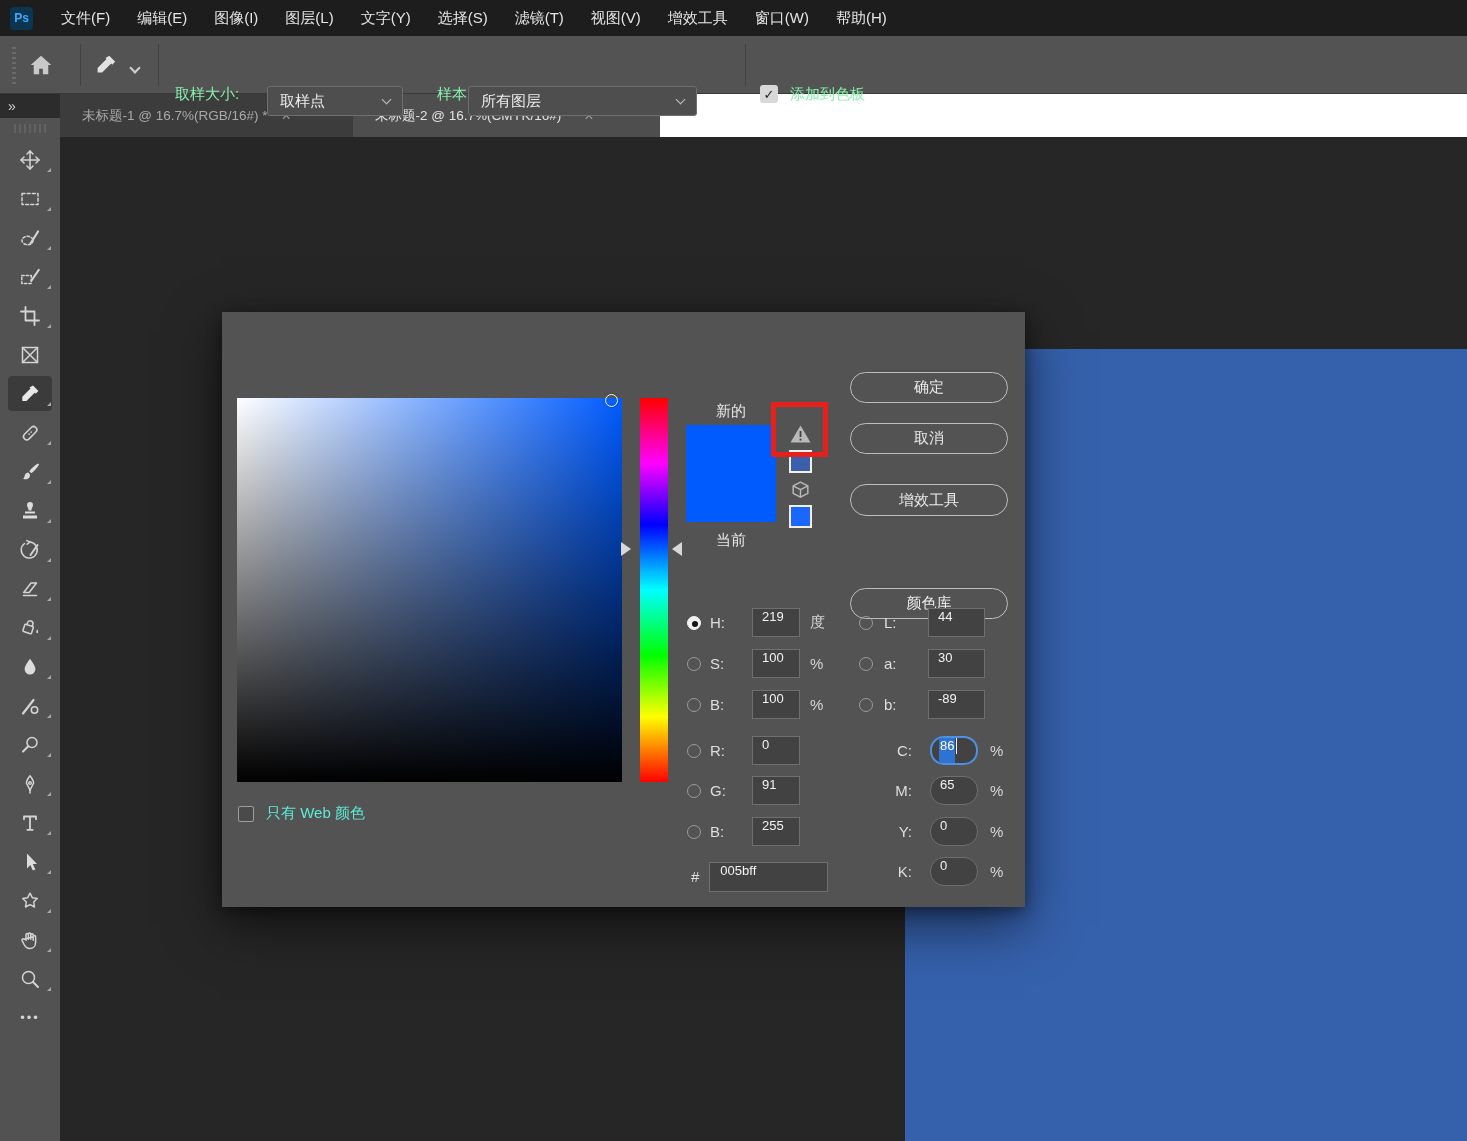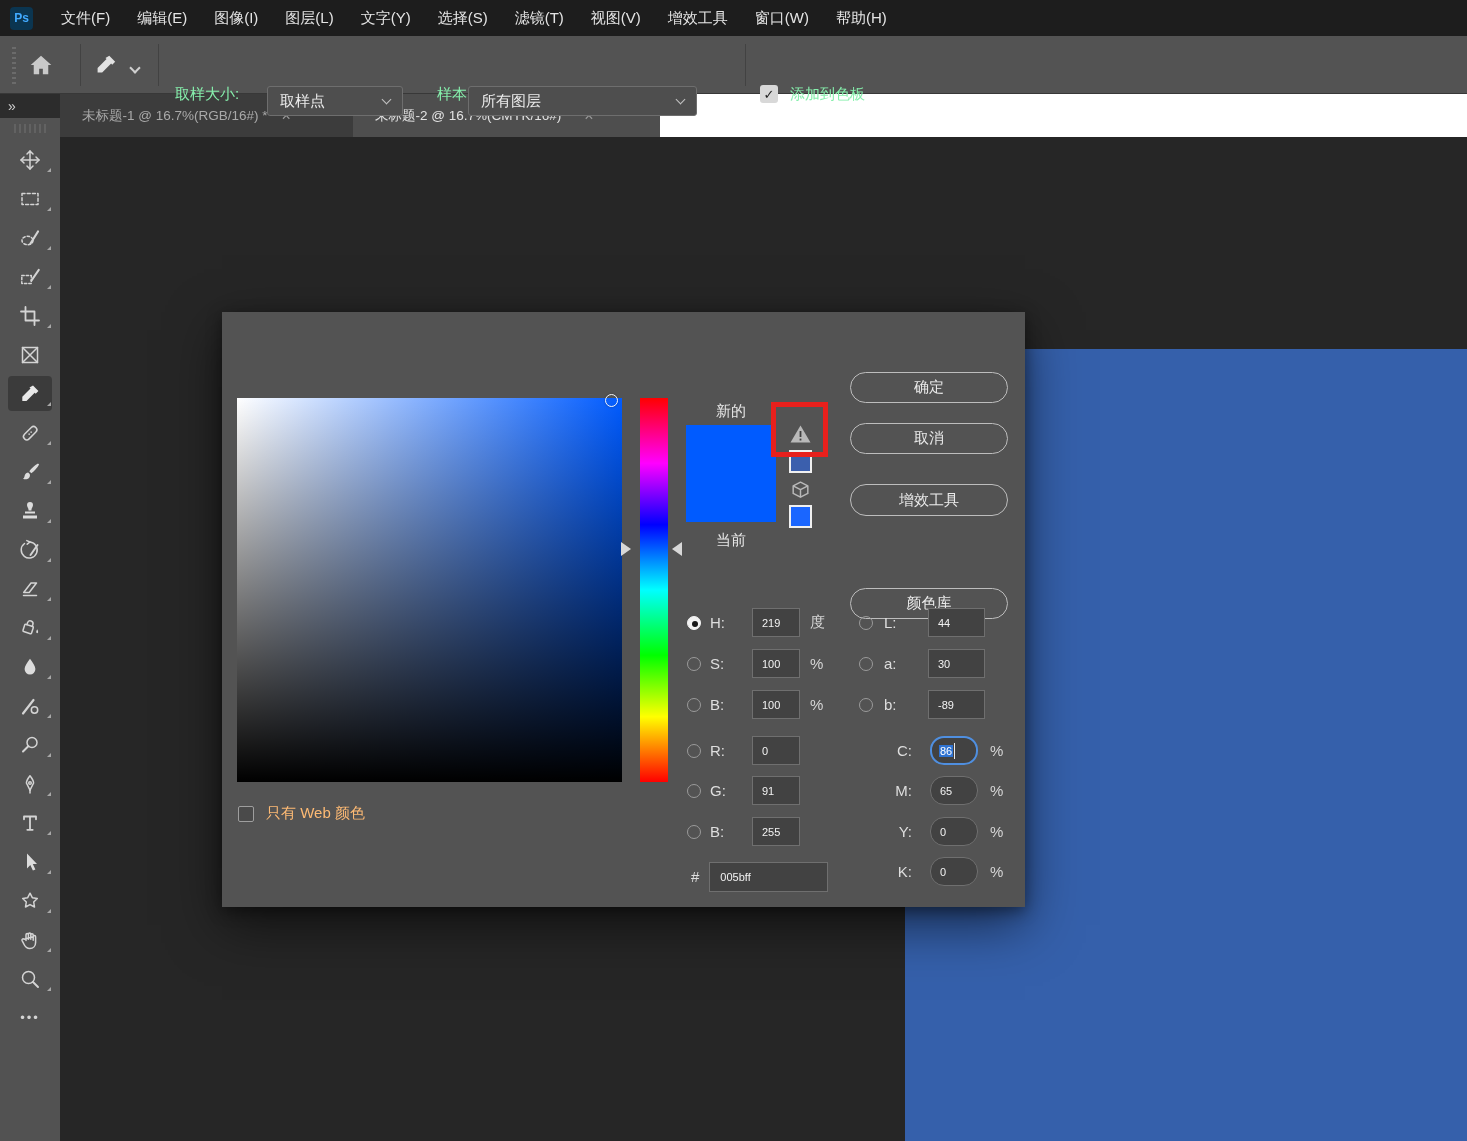--- a/index.html
+++ b/index.html
@@ -106,42 +106,42 @@
 
   .row { position:absolute; display:flex; align-items:center; height:29px; }
   .radio { width:14px; height:14px; border-radius:50%; border:1px solid #9a9a9a; flex:none; }
   .radio.on { background:#f2f2f2; border-color:#f2f2f2; position:relative; }
   .radio.on::after { content:''; position:absolute; left:4px; top:4px; width:6px; height:6px;
     background:#161616; border-radius:50%; }
   .lbl { color:#dedede; font-size:15px; }
   .row .lbl-l { margin-left:9px; width:30px; }
   .row .lbl-lab { margin-left:11px; width:30px; }
   .lbl-cmyk { width:53px; text-align:right; }
-  .vfield { height:29px; background:#424242; border:1px solid #6f6f6f; color:#f2f2f2; font-size:11px;
-    display:flex; align-items:center; padding-left:9px; }
+  .vfield { height:29px; background:#424242; border:1px solid #6f6f6f; color:#f2f2f2; font-size:13px;
+    display:flex; padding-left:9px; }
   .vf-48 { width:48px; margin-left:12px; }
   .vf-57 { width:57px; margin-left:14px; }
   .vf-cmyk { width:48px; margin-left:18px;border-radius:14px; }
   .vf-hex { width:119px; height:30px; margin-left:10px; padding-left:10px; }
   .vfield.focused { border:2px solid #4f8fe0; padding-left:7px; }
   .sel-text { background:#2f73d2; color:#fff; padding:0 1px; }
   .caret { display:inline-block; width:1px; height:16px; background:#ececec; margin-left:1px; }
   .unit { color:#d6d6d6; font-size:15px; margin-left:10px; }
   .unit-cmyk { margin-left:12px; }
 
   .row-h { left:465px; top:296px; } .row-s { left:465px; top:337px; } .row-hsb-b { left:465px; top:378px; }
   .row-r { left:465px; top:424px; } .row-g { left:465px; top:464px; } .row-rgb-b { left:465px; top:505px; }
   .row-hex { left:469px; top:550px; }
   .row-l { left:637px; top:296px; } .row-a { left:637px; top:337px; } .row-lab-b { left:637px; top:378px; }
   .row-c { left:637px; top:424px; } .row-m { left:637px; top:464px; }
   .row-y { left:637px; top:505px; } .row-k { left:637px; top:545px; }
 
   .web-only { position:absolute; left:16px; top:492px; display:flex; align-items:center; }
   .web-cb { width:16px; height:16px; border:1px solid #9e9e9e; background:#4a4a4a; border-radius:2px; }
-  .web-lbl { margin-left:12px; color:#fdba74; font-size:15px; }
+  .web-lbl { margin-left:12px; color:#5eead4; font-size:15px; }
 </style>
 </head>
 <body>
 
 <div class="app">
 
   <div class="canvas-doc" style="background: rgb(53, 96, 171);"></div>
 
   <div class="menubar">
     <div class="ps-logo">Ps</div>

